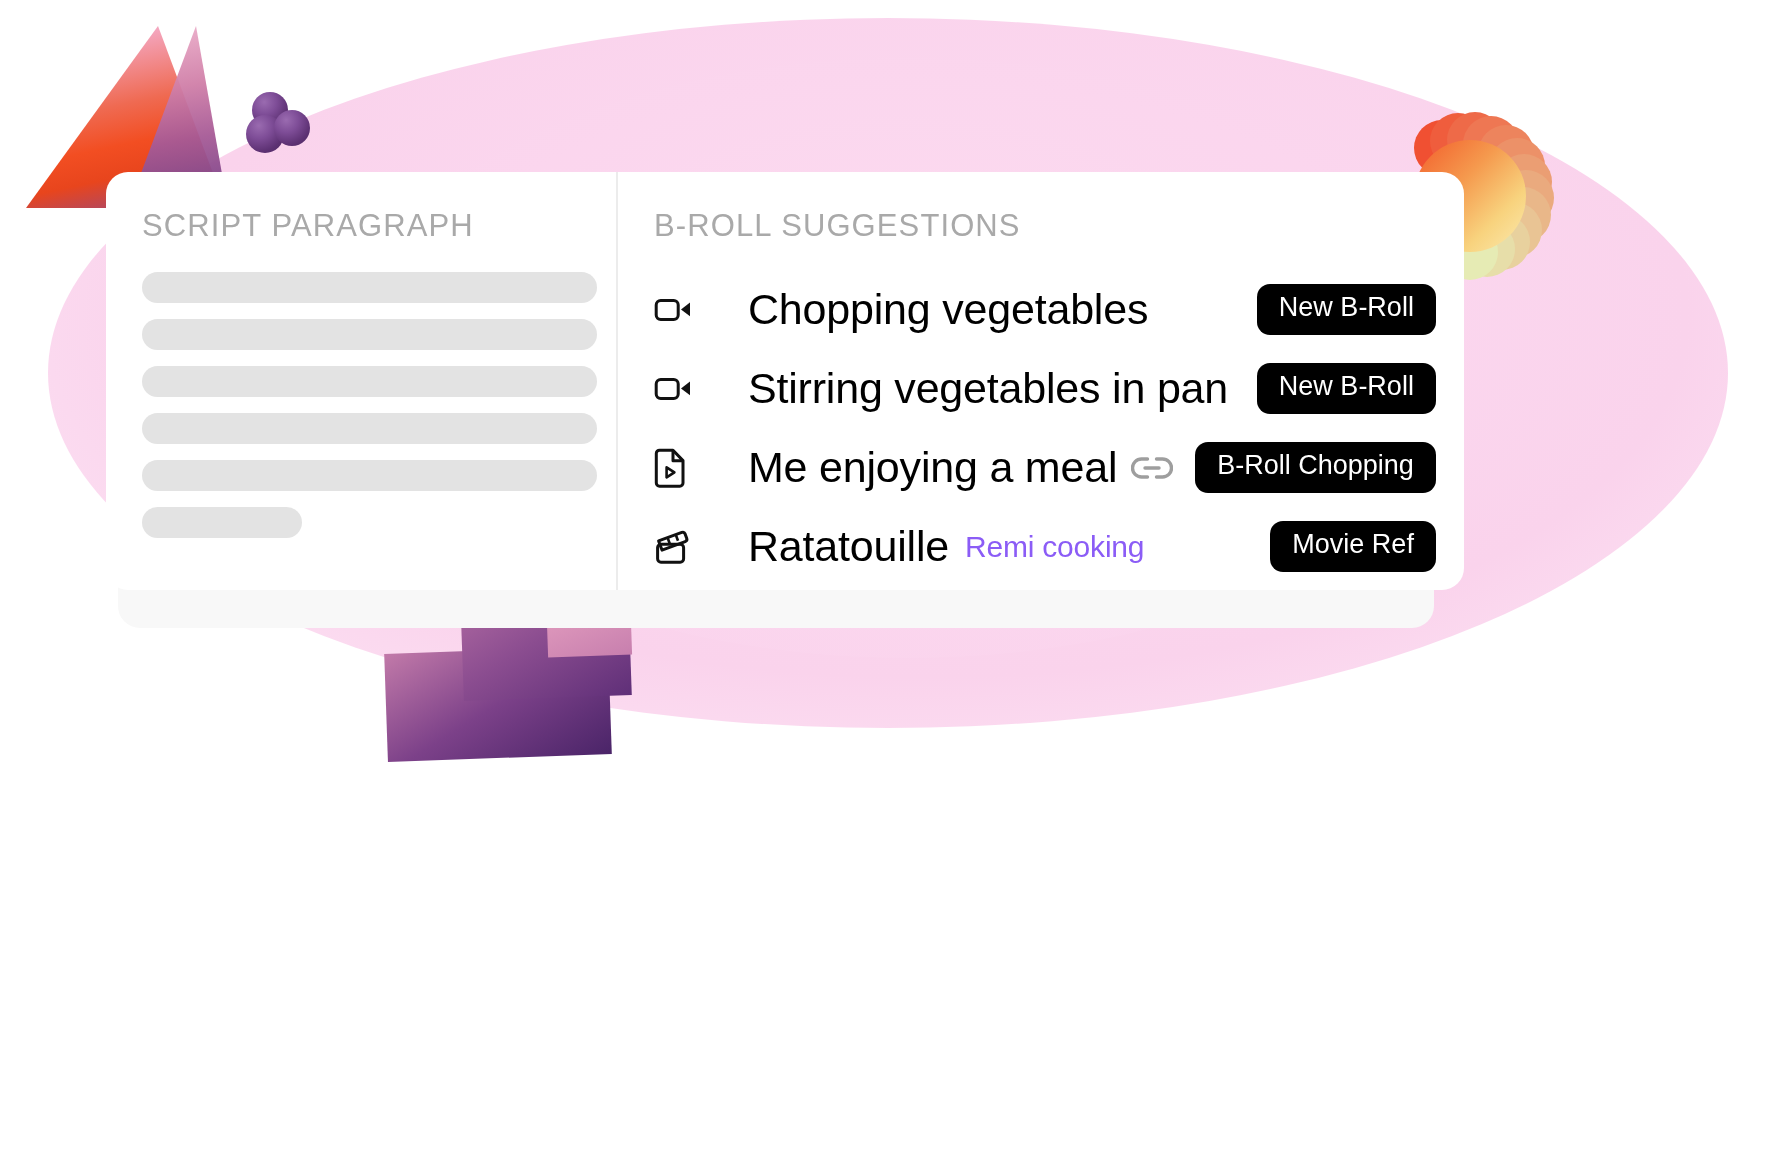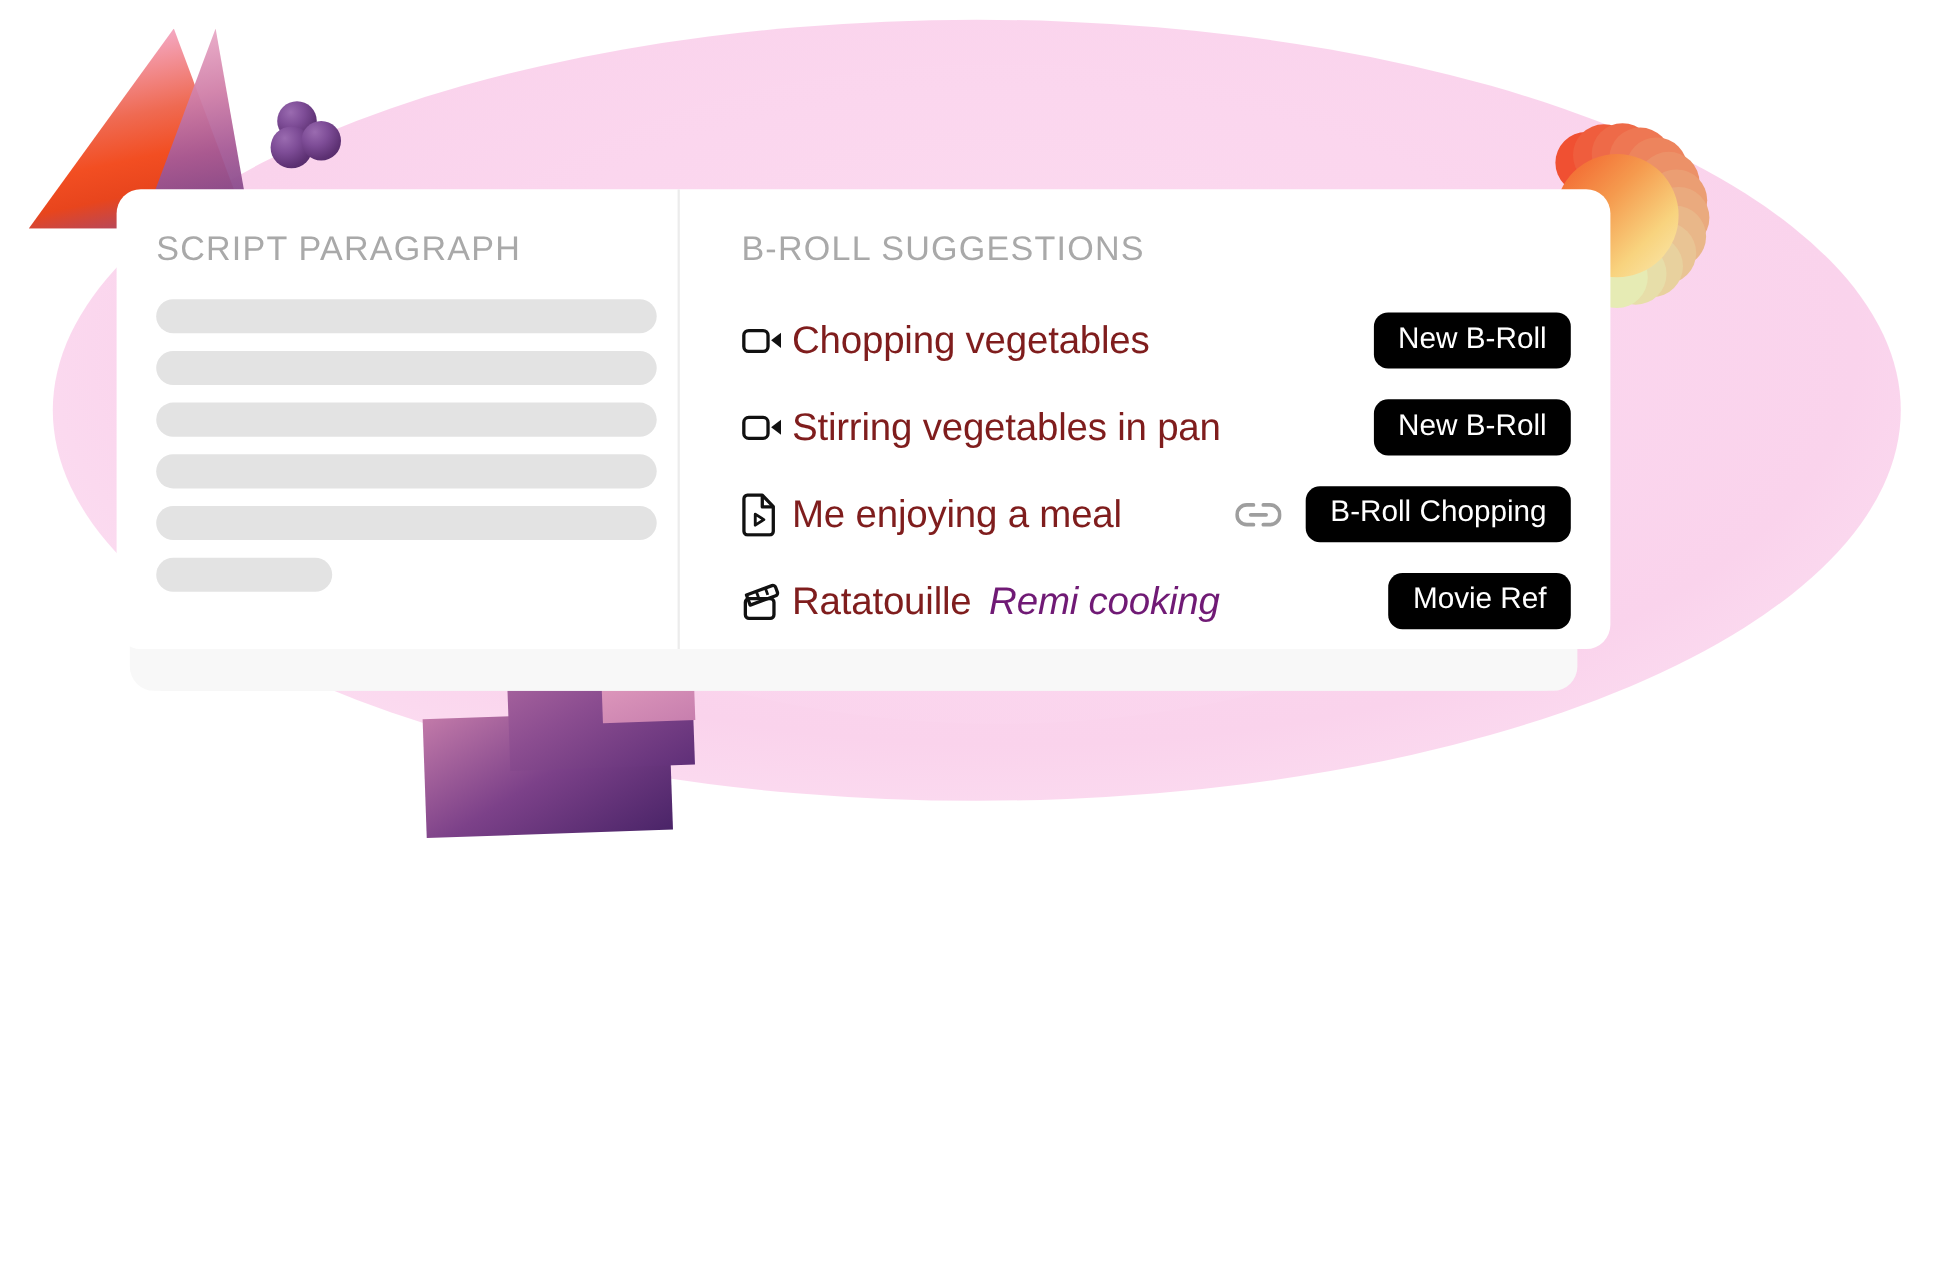--- a/index.html
+++ b/index.html
@@ -149,49 +149,49 @@
   .skel {
     height: 31px;
     border-radius: 16px;
     background: #e3e3e3;
     margin-bottom: 16px;
   }
 
   
   .pane-right {
     flex: 1;
-    padding: 36px 36px 0 56px;
+    padding: 36px 36px 0 36px;
   }
   .suggestions { margin-top: 26px; }
 
   .row {
     display: flex;
     align-items: center;
     height: 79px;
   }
   .row-icon {
     width: 46px;
     flex: 0 0 46px;
     display: flex;
     align-items: center;
     color: #111111;
   }
   .row-label {
-    font-size: 35px;
-    color: #7f1d1d;
+    font-size: 43px;
+    color: #000000;
     white-space: nowrap;
     letter-spacing: -0.2px;
+    margin-left: 48px;
   }
   .row-sub {
-    font-size: 35px;
-    color: #701a75;
+    font-size: 30px;
+    color: #8b5cf6;
     white-space: nowrap;
     margin-left: 16px;
     letter-spacing: -0.2px;
-    font-style: italic;
   }
   .row-spacer { flex: 1 1 auto; min-width: 14px; }
 
   .link-icon {
     flex: 0 0 auto;
     margin-right: 22px;
     color: #9e9e9e;
     display: flex;
     align-items: center;
   }

